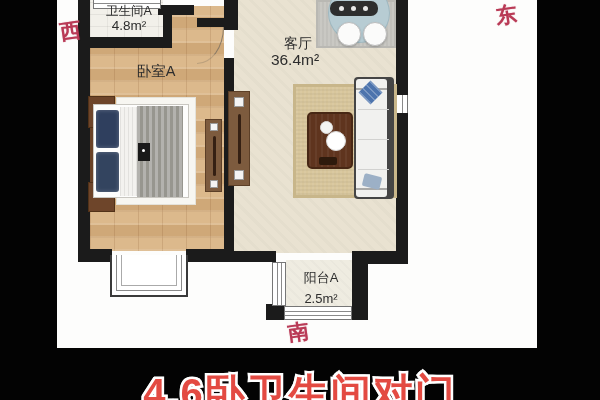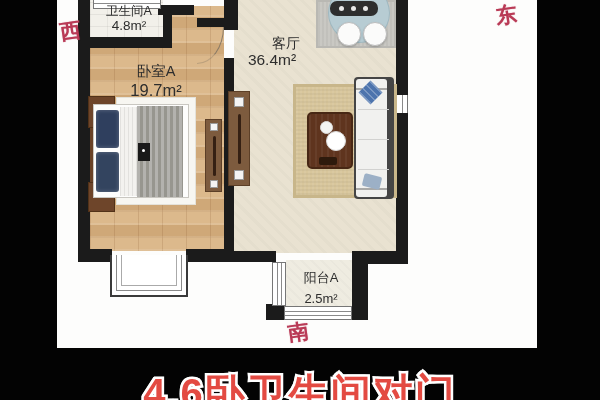--- a/index.html
+++ b/index.html
@@ -145,24 +145,23 @@
   <div class="abs" style="left:228px;top:91px;width:22px;height:95px;background:#7d5b3e;border:1px solid #5c3f27;box-sizing:border-box;">
     <div class="knob" style="left:5px;top:5px;width:10px;height:10px;"></div>
     <div class="knob" style="left:5px;top:78px;width:10px;height:10px;"></div>
     <div style="position:absolute;left:9px;top:22px;width:3px;height:50px;background:#352013;border-radius:2px;"></div>
   </div>
 
   <div class="rl" style="left:129px;top:3px;font-size:12.5px;">卫生间A</div>
   <div class="rl" style="left:129px;top:18px;font-size:13.5px;">4.8m²</div>
 
   <div class="rl" style="left:156px;top:62px;font-size:14.5px;">卧室A</div>
-  <div class="rl" style="left:156px;top:81px;font-size:16.5px;">19.7m²</div>
 
-  <div class="rl" style="left:286px;top:35px;font-size:14px;">客厅</div>
-  <div class="rl" style="left:272px;top:51px;font-size:15.5px;text-align:right;">36.4m²</div>
+  <div class="rl" style="left:298px;top:35px;font-size:14px;">客厅</div>
+  <div class="rl" style="left:295px;top:51px;font-size:15.5px;text-align:right;">36.4m²</div>
 
   <div class="rl" style="left:321px;top:269px;font-size:13px;">阳台A</div>
   <div class="rl" style="left:321px;top:291px;font-size:13px;">2.5m²</div>
 
   <div class="dir" style="left:60px;top:17px;">西</div>
   <div class="dir" style="left:496px;top:1px;">东</div>
   <div class="dir" style="left:288px;top:318px;">南</div>
 
   <div class="caption">4.6卧卫生间对门</div>
 

